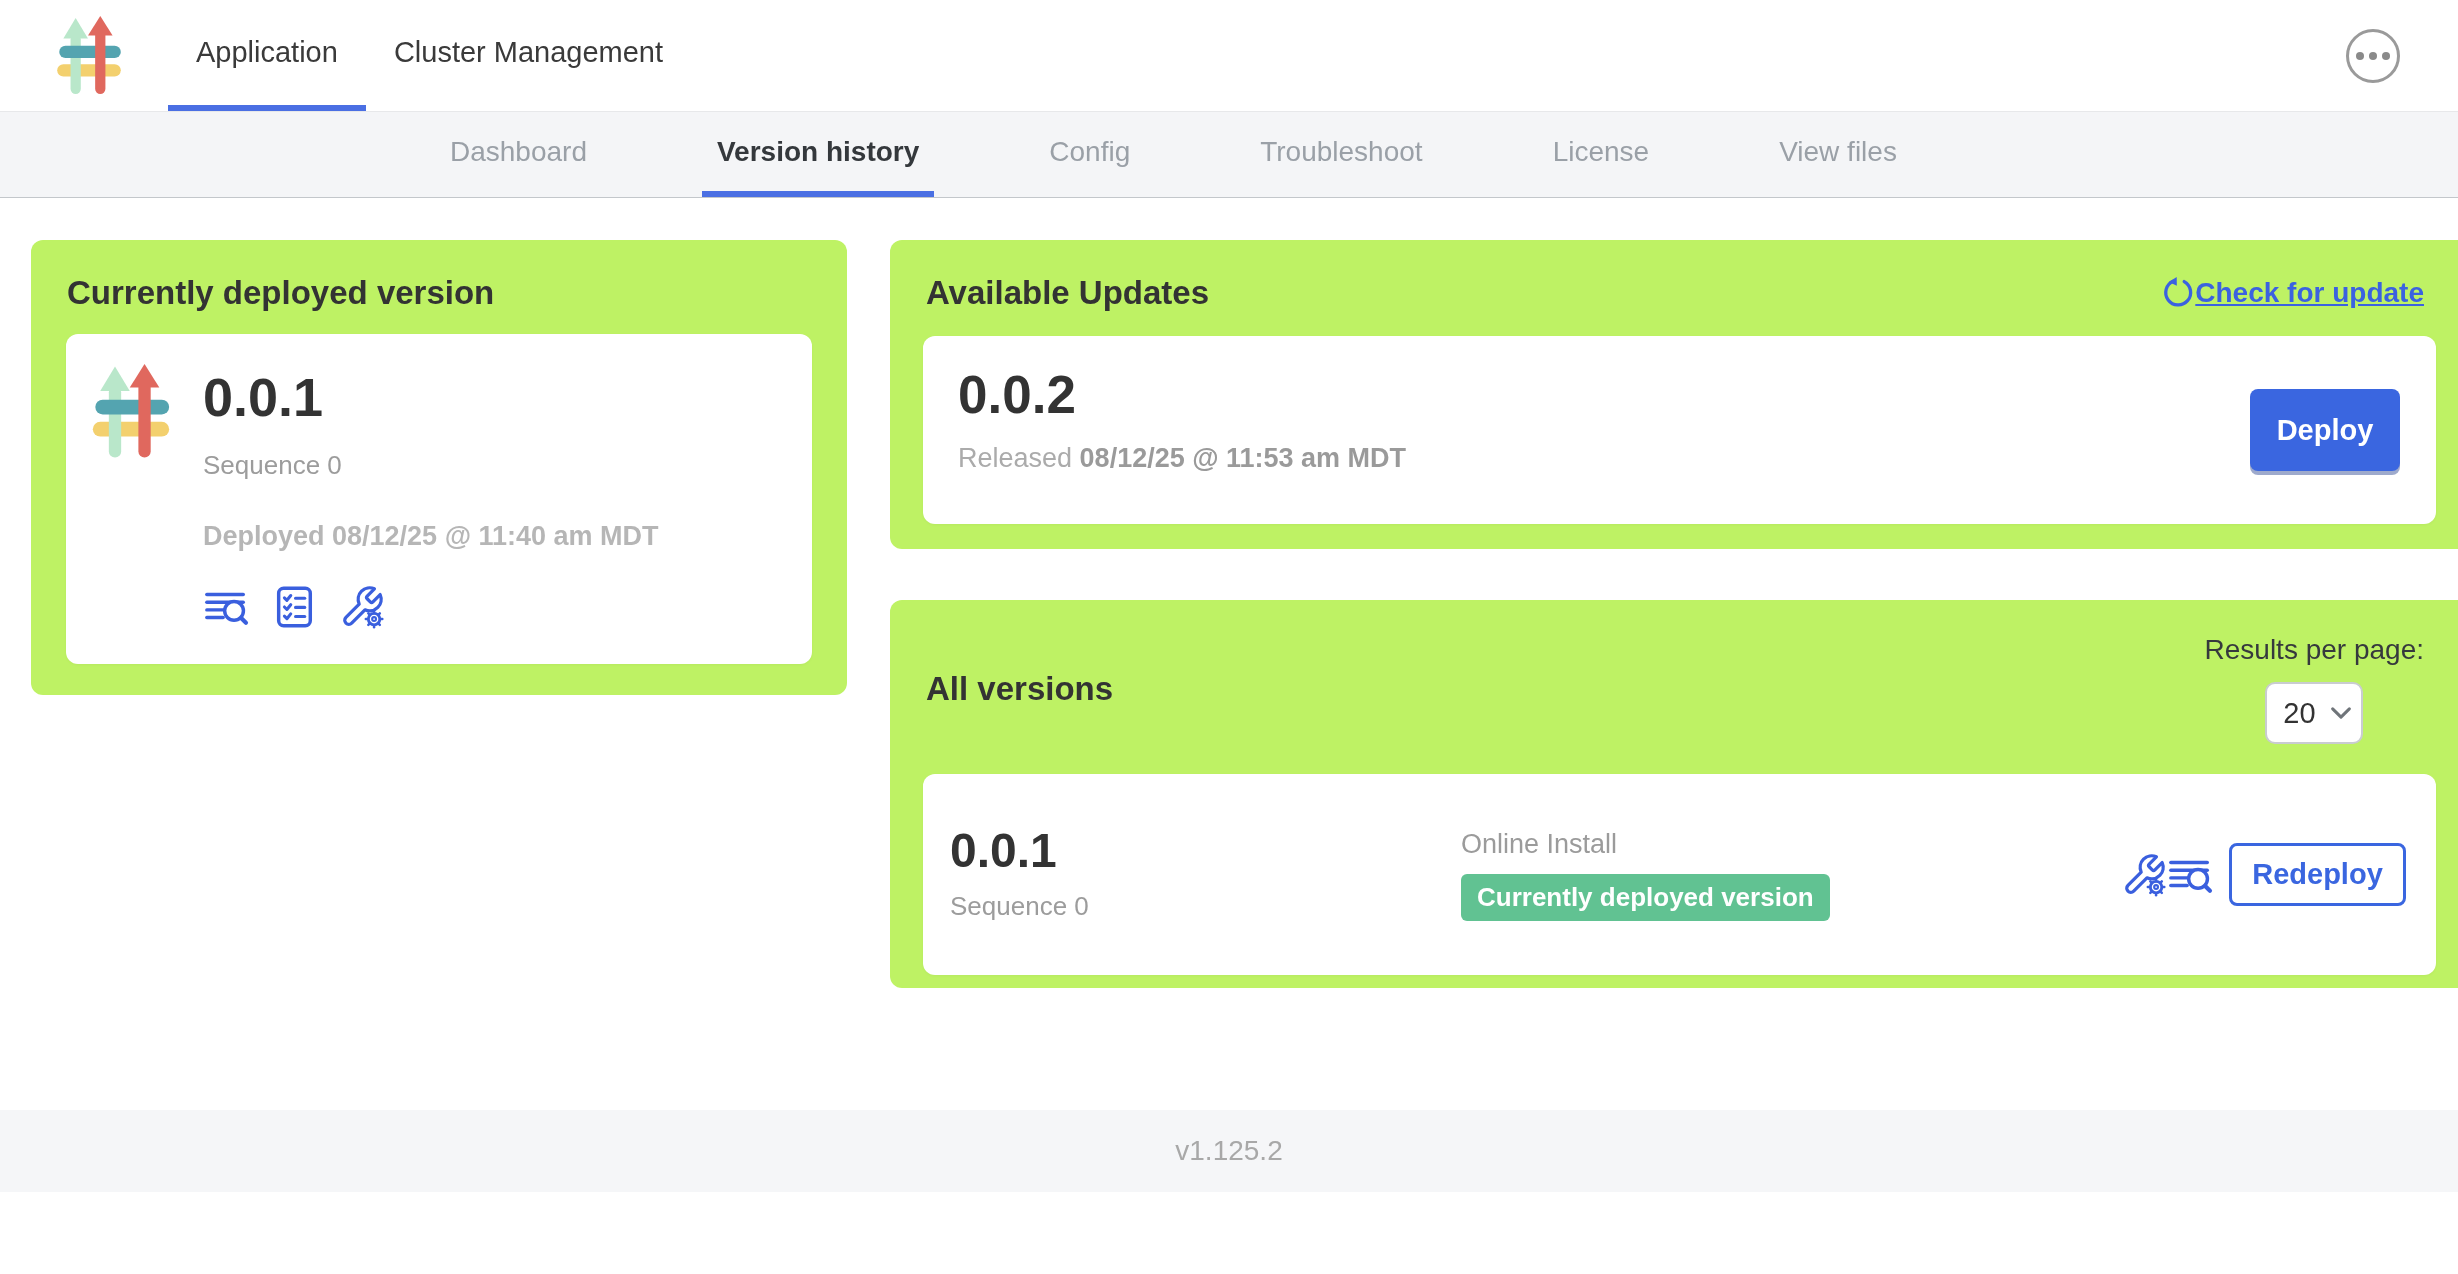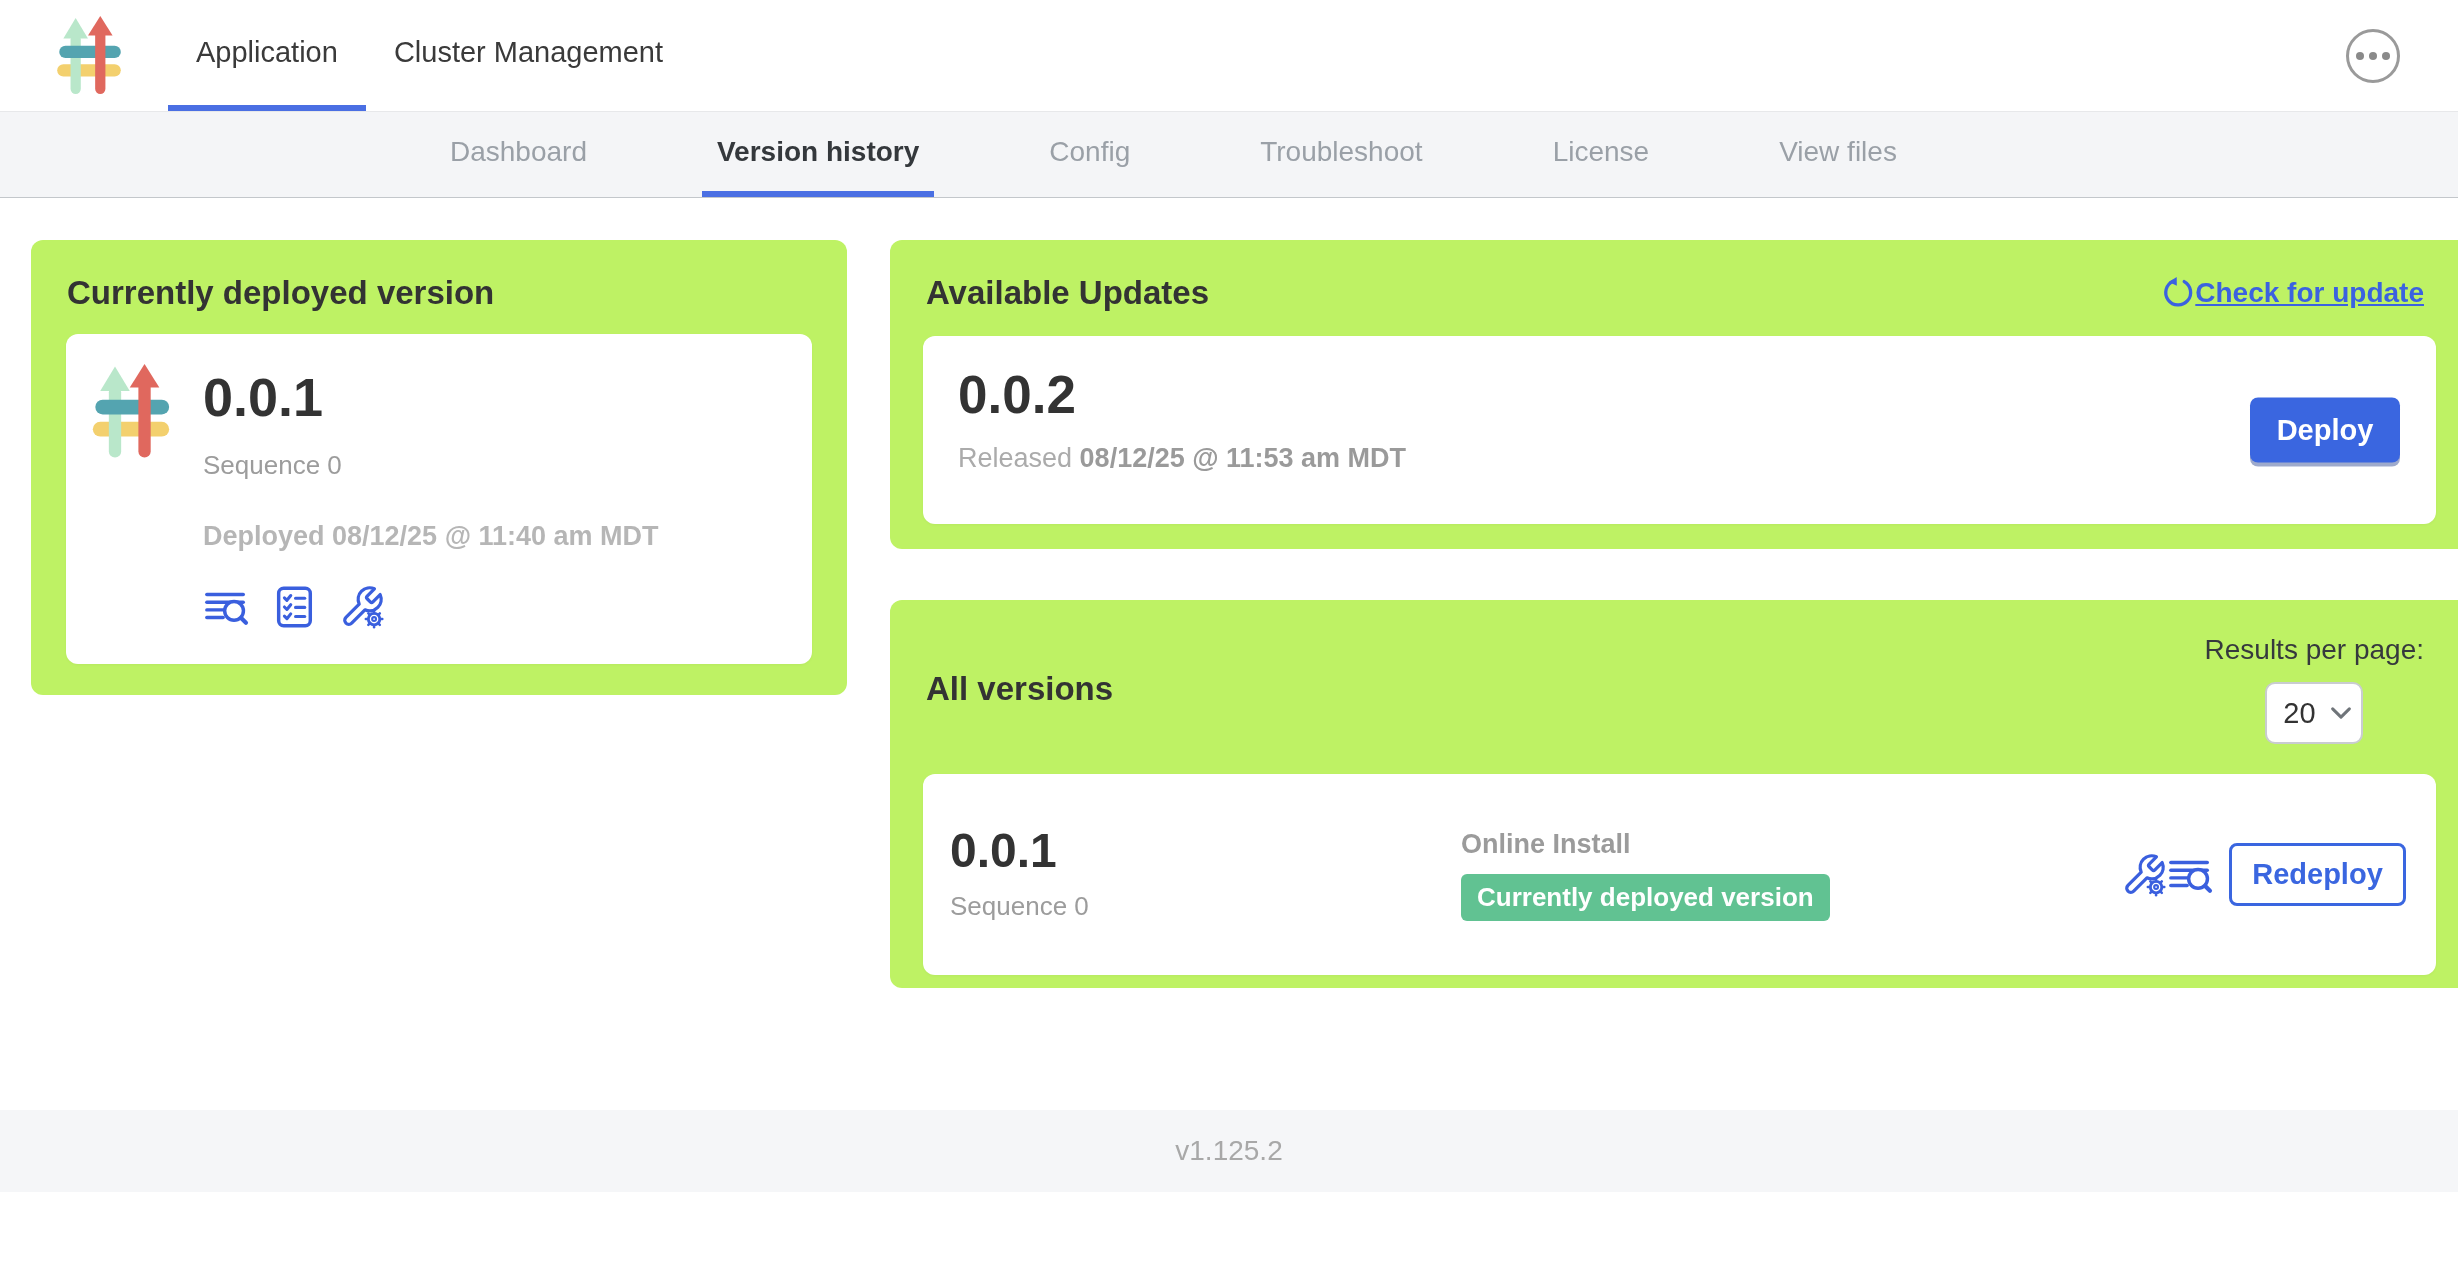--- a/index.html
+++ b/index.html
@@ -75,21 +75,21 @@
     color:#3b62e0; font-size:28px; font-weight:700;
   }
   .link-check .label { text-decoration:underline; }
   .link-check svg { width:36px; height:36px; }
   .update-card { position:relative; margin:24px 36px 0 33px; height:188px; padding:32px 0 0 35px; }
   .update-version { font-size:53px; font-weight:700; color:#333; line-height:1; }
   .released-line { margin-top:22px; font-size:27px; color:#ababab; }
   .released-line b { color:#9a9a9a; font-weight:700; }
   .btn-deploy {
     position:absolute; right:36px; top:50%; transform:translateY(-50%);
-    width:150px; height:65px; border:none; border-radius:8px;
+    width:150px; height:82px; border:none; border-radius:8px;
     background:#3a66e0; color:#fff; font-size:29px; font-weight:700;
     font-family:inherit; cursor:pointer;
     box-shadow:0 4px 0 rgba(39,66,143,.45);
   }
 
   
   .panel-versions { left:890px; right:-14px; top:402px; height:388px; }
   .perpage { display:flex; align-items:center; gap:16px;flex-direction:column; }
   .perpage-label { font-size:28px; color:#36393d; }
   .select-wrap { position:relative; }
@@ -101,21 +101,21 @@
   }
   .select-wrap svg { position:absolute; right:12px; top:50%; transform:translateY(-50%); width:20px; height:12px; pointer-events:none; }
   .version-row {
     margin:30px 36px 0 33px; height:201px;
     display:flex; align-items:center; padding:0 30px 0 27px;
   }
   .vr-col1 { width:511px; }
   .row-version { font-size:48px; font-weight:700; color:#333; line-height:1; }
   .row-seq { font-size:26px; color:#9c9c9c; margin-top:16px; }
   .vr-col2 { flex:1; }
-  .install-type { font-size:27px; font-weight:700; color:#9b9b9b; }
+  .install-type { font-size:27px; font-weight:400; color:#9b9b9b; }
   .badge {
     display:inline-block; margin-top:14px;
     background:#61c292; color:#fff; font-size:26px; font-weight:700;
     padding:8px 16px; border-radius:6px;
   }
   .vr-col3 { display:flex; align-items:center; }
   .btn-redeploy {
     margin-left:16px; width:177px; height:63px;
     background:#fff; border:3px solid #3a66e0; border-radius:8px;
     color:#3a66e0; font-size:29px; font-weight:700; font-family:inherit; cursor:pointer;

